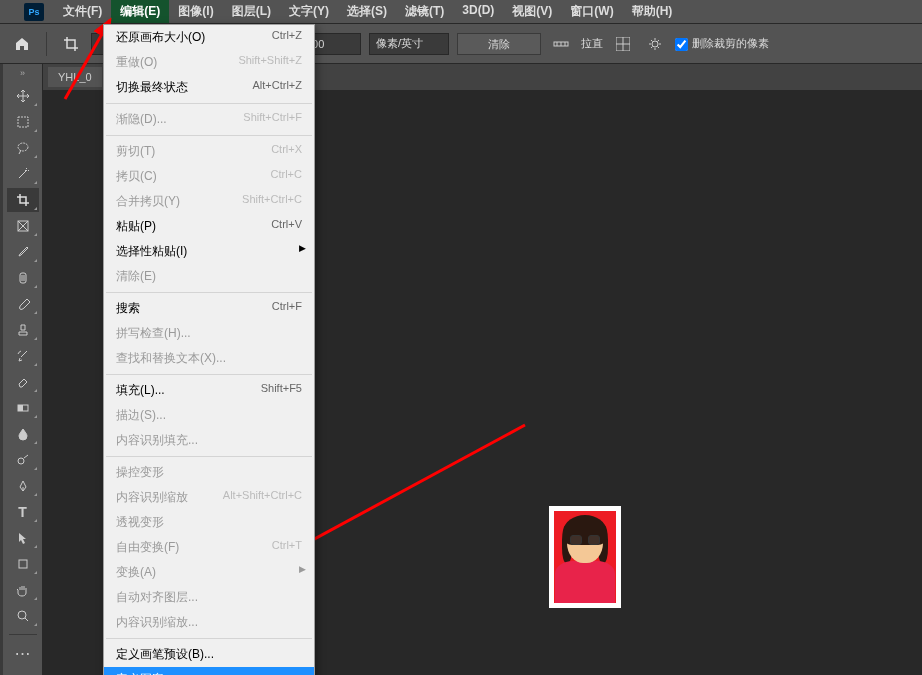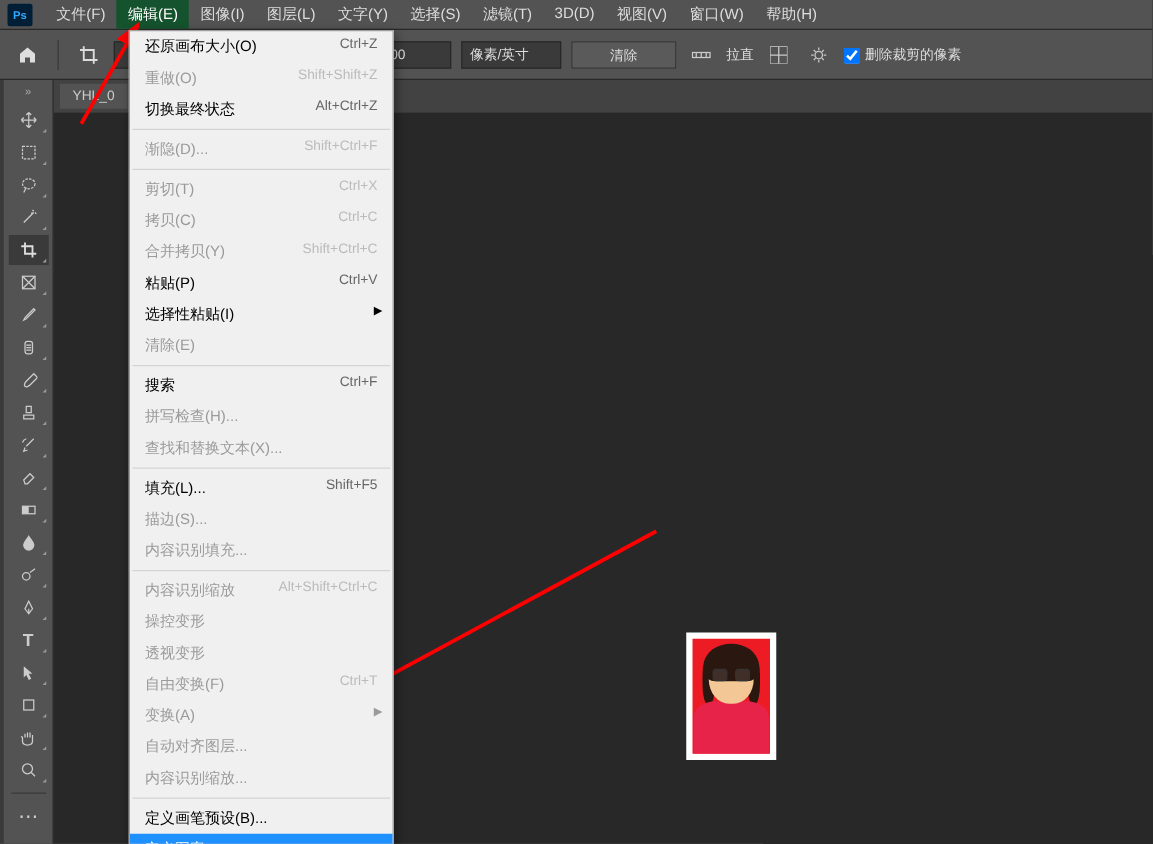--- a/index.html
+++ b/index.html
@@ -1,17 +1,17 @@
 <!DOCTYPE html>
 <html><head>
 <meta charset="utf-8">
 <style>
 *{margin:0;padding:0;box-sizing:border-box;font-family:"Microsoft YaHei",sans-serif;user-select:none}
 body{background:#535353;width:922px;height:675px;overflow:hidden;position:relative}
-.menubar{background:#535353;height:24px;display:flex;align-items:center;padding-left:6px;border-bottom:1px solid #282828}
+.menubar{background:#535353;height:24px;display:flex;align-items:center;padding-left:24px;border-bottom:1px solid #282828}
 .ps-logo{width:20px;height:18px;background:#001e36;color:#31a8ff;font-size:9px;font-weight:bold;display:flex;align-items:center;justify-content:center;border-radius:2px;margin-right:10px}
 .menu-item{color:#ddd;font-size:12px;padding:3px 9px;cursor:pointer}
 .menu-item.active{background:#14532d;color:#fff}
 .toolbar{background:#535353;height:40px;display:flex;align-items:center;padding-left:10px;gap:8px;border-bottom:1px solid #282828}
 .tb-icon{width:24px;height:24px;display:flex;align-items:center;justify-content:center;color:#ddd;cursor:pointer}
 .tb-sep{width:1px;height:24px;background:#3a3a3a;margin:0 4px}
 .tb-input{background:#3a3a3a;border:1px solid #282828;color:#ddd;font-size:11px;padding:3px 6px;width:62px;height:22px}
 .tb-btn{background:#5a5a5a;border:1px solid #3a3a3a;color:#ddd;font-size:11px;padding:3px 30px;height:22px;cursor:pointer}
 .tb-check{display:flex;align-items:flex-end;gap:4px;color:#ddd;font-size:11px}
 .tb-text{color:#ddd;font-size:11px}
@@ -41,21 +41,21 @@
 .dd-item.disabled .shortcut{color:#bbb}
 .dd-item .arrow{position:absolute;right:8px;font-size:9px}
 .dd-sep{height:1px;background:#d4d4d4;margin:3px 2px}
 .annotation-arrow{position:absolute;pointer-events:none;z-index:50}
 </style>
 </head>
 <body>
 
 <div class="menubar">
   <div class="ps-logo">Ps</div>
-  <div id="menu-items" style="display: flex;">
+  <div id="menu-items" style="display: flex; font-weight: bold;">
       <div class="menu-item">文件(F)</div>
       <div class="menu-item active">编辑(E)</div>
       <div class="menu-item">图像(I)</div>
       <div class="menu-item">图层(L)</div>
       <div class="menu-item">文字(Y)</div>
       <div class="menu-item">选择(S)</div>
       <div class="menu-item">滤镜(T)</div>
       <div class="menu-item">3D(D)</div>
       <div class="menu-item">视图(V)</div>
       <div class="menu-item">窗口(W)</div>
@@ -324,25 +324,25 @@
       <span class="shortcut">Shift+F5</span>
     </div>
     <div class="dd-item disabled">
       <span>描边(S)...</span>
     </div>
     <div class="dd-item disabled">
       <span>内容识别填充...</span>
     </div>
     <div class="dd-sep"></div>
     <div class="dd-item disabled">
+      <span>操控变形</span>
+    </div>
+    <div class="dd-item disabled">
       <span>内容识别缩放</span>
       <span class="shortcut">Alt+Shift+Ctrl+C</span>
-    </div>
-    <div class="dd-item disabled">
-      <span>操控变形</span>
     </div>
     <div class="dd-item disabled">
       <span>透视变形</span>
     </div>
     <div class="dd-item disabled">
       <span>自由变换(F)</span>
       <span class="shortcut">Ctrl+T</span>
     </div>
     <div class="dd-item disabled">
       <span>变换(A)</span>

